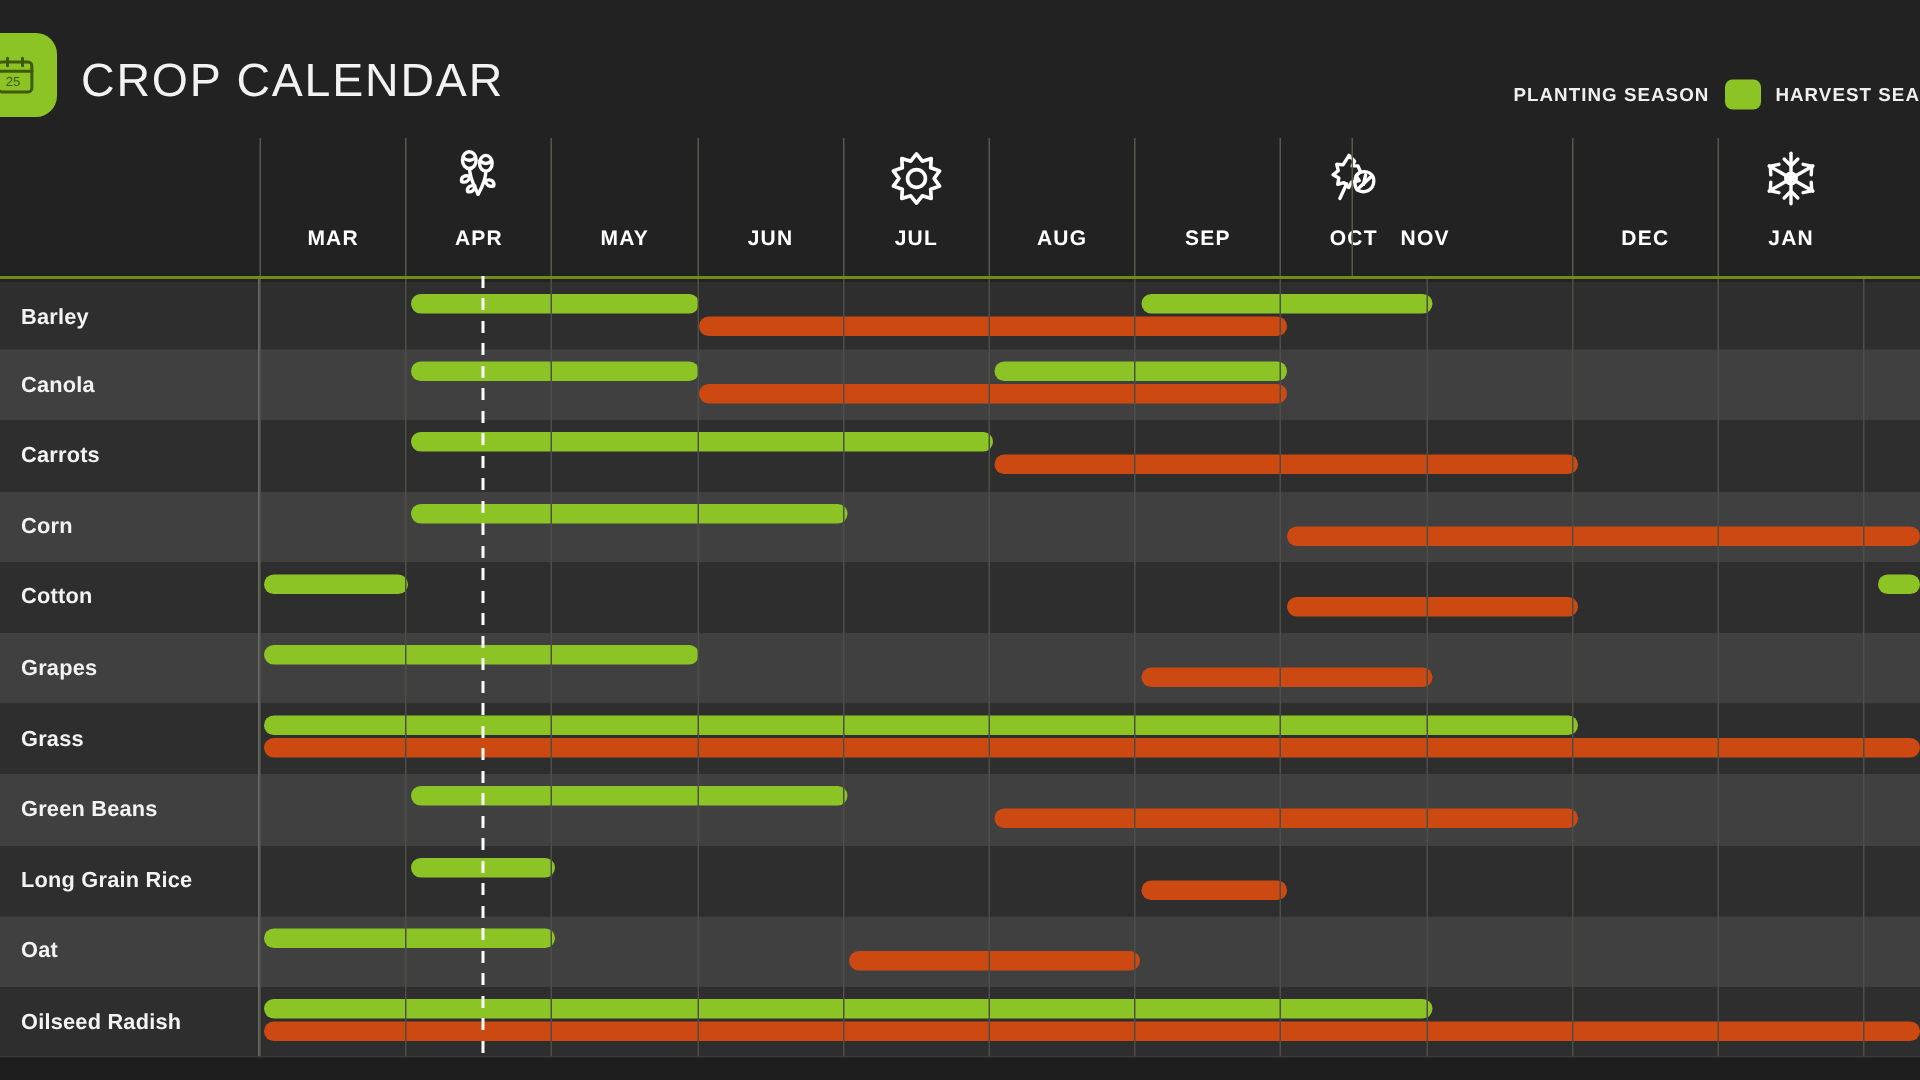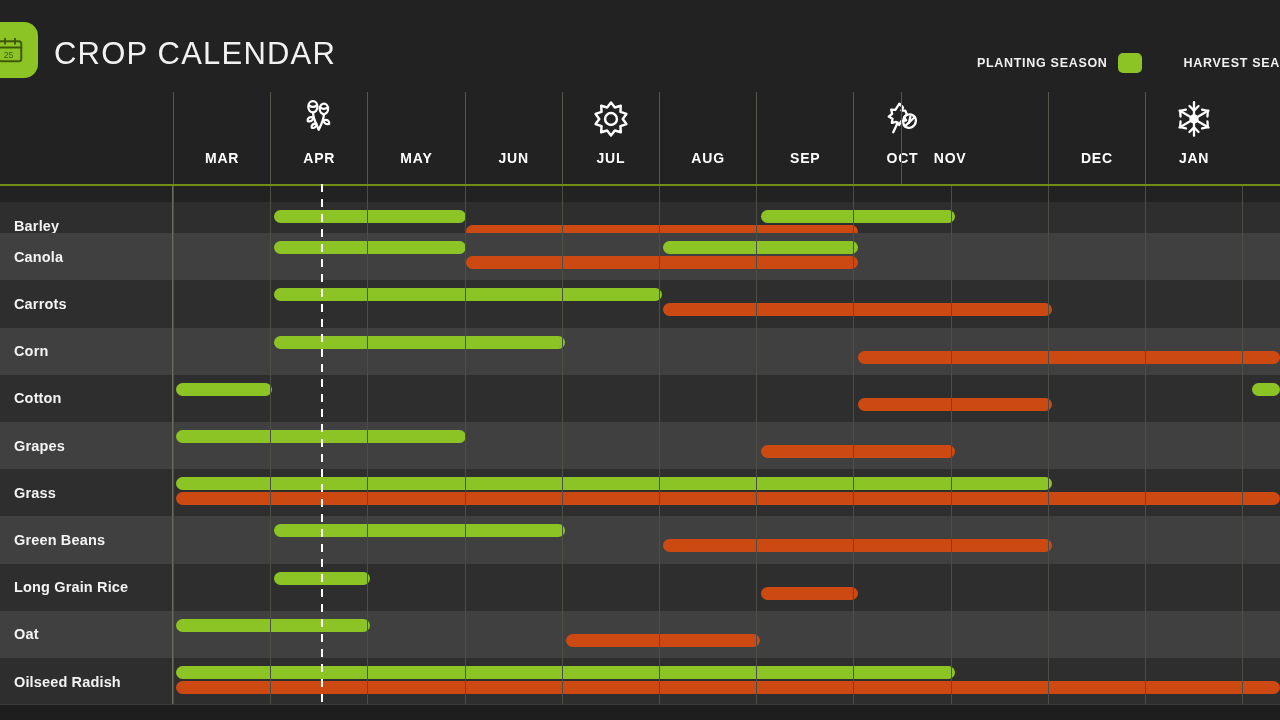--- a/index.html
+++ b/index.html
@@ -28,21 +28,21 @@
     font-size: 31px; letter-spacing: 1.2px;
     color: #f2f2f2; font-weight: 400; white-space: nowrap;
   }
 
   .legend {
     position: absolute; right: 0px; top: 53px;
     display: flex; align-items: center; gap: 10px;
     white-space: nowrap;
   }
   .legend-label {
-    font-size: 12.5px; font-weight: bold; letter-spacing: 0.7px; color: #f0f0f0; margin-left: 32px;
+    font-size: 12.5px; font-weight: bold; letter-spacing: 0.7px; color: #f0f0f0;
   }
   .legend-swatch { width: 24px; height: 20px; border-radius: 5px; flex: 0 0 auto; }
 
   
   .months { position: absolute; left: 0; top: 92px; width: 1280px; height: 93px; }
   .month-col {
     position: absolute; top: 0; height: 93px;
     border-left: 1px solid #55584d;
   }
   .month-col .mname {
@@ -191,21 +191,21 @@
             <polyline points="7.4,17.4 4.1,16.7 4.3,13.4"></polyline>
             <circle cx="12" cy="12" r="2"></circle>
           </svg>
         </div>
         <div class="mname">JAN</div>
       </div>
     </div>
   <div class="head-rule"></div>
 
   <div class="body" id="body">
-    <div class="row odd" style="top: 16px;">
+    <div class="row odd" style="top: 2px;">
         <div class="row-label">Barley</div>
         <div class="bar plant" style="left: 274px; width: 192px; top: 8px;"></div>
         <div class="bar plant" style="left: 761px; width: 194px; top: 8px;"></div>
         <div class="bar harvest" style="left: 466px; width: 392px; top: 23px;"></div>
       </div>
       <div class="row even" style="top: 47.2px;">
         <div class="row-label">Canola</div>
         <div class="bar plant" style="left: 274px; width: 192px; top: 8px;"></div>
         <div class="bar plant" style="left: 663px; width: 195px; top: 8px;"></div>
         <div class="bar harvest" style="left: 466px; width: 392px; top: 23px;"></div>

